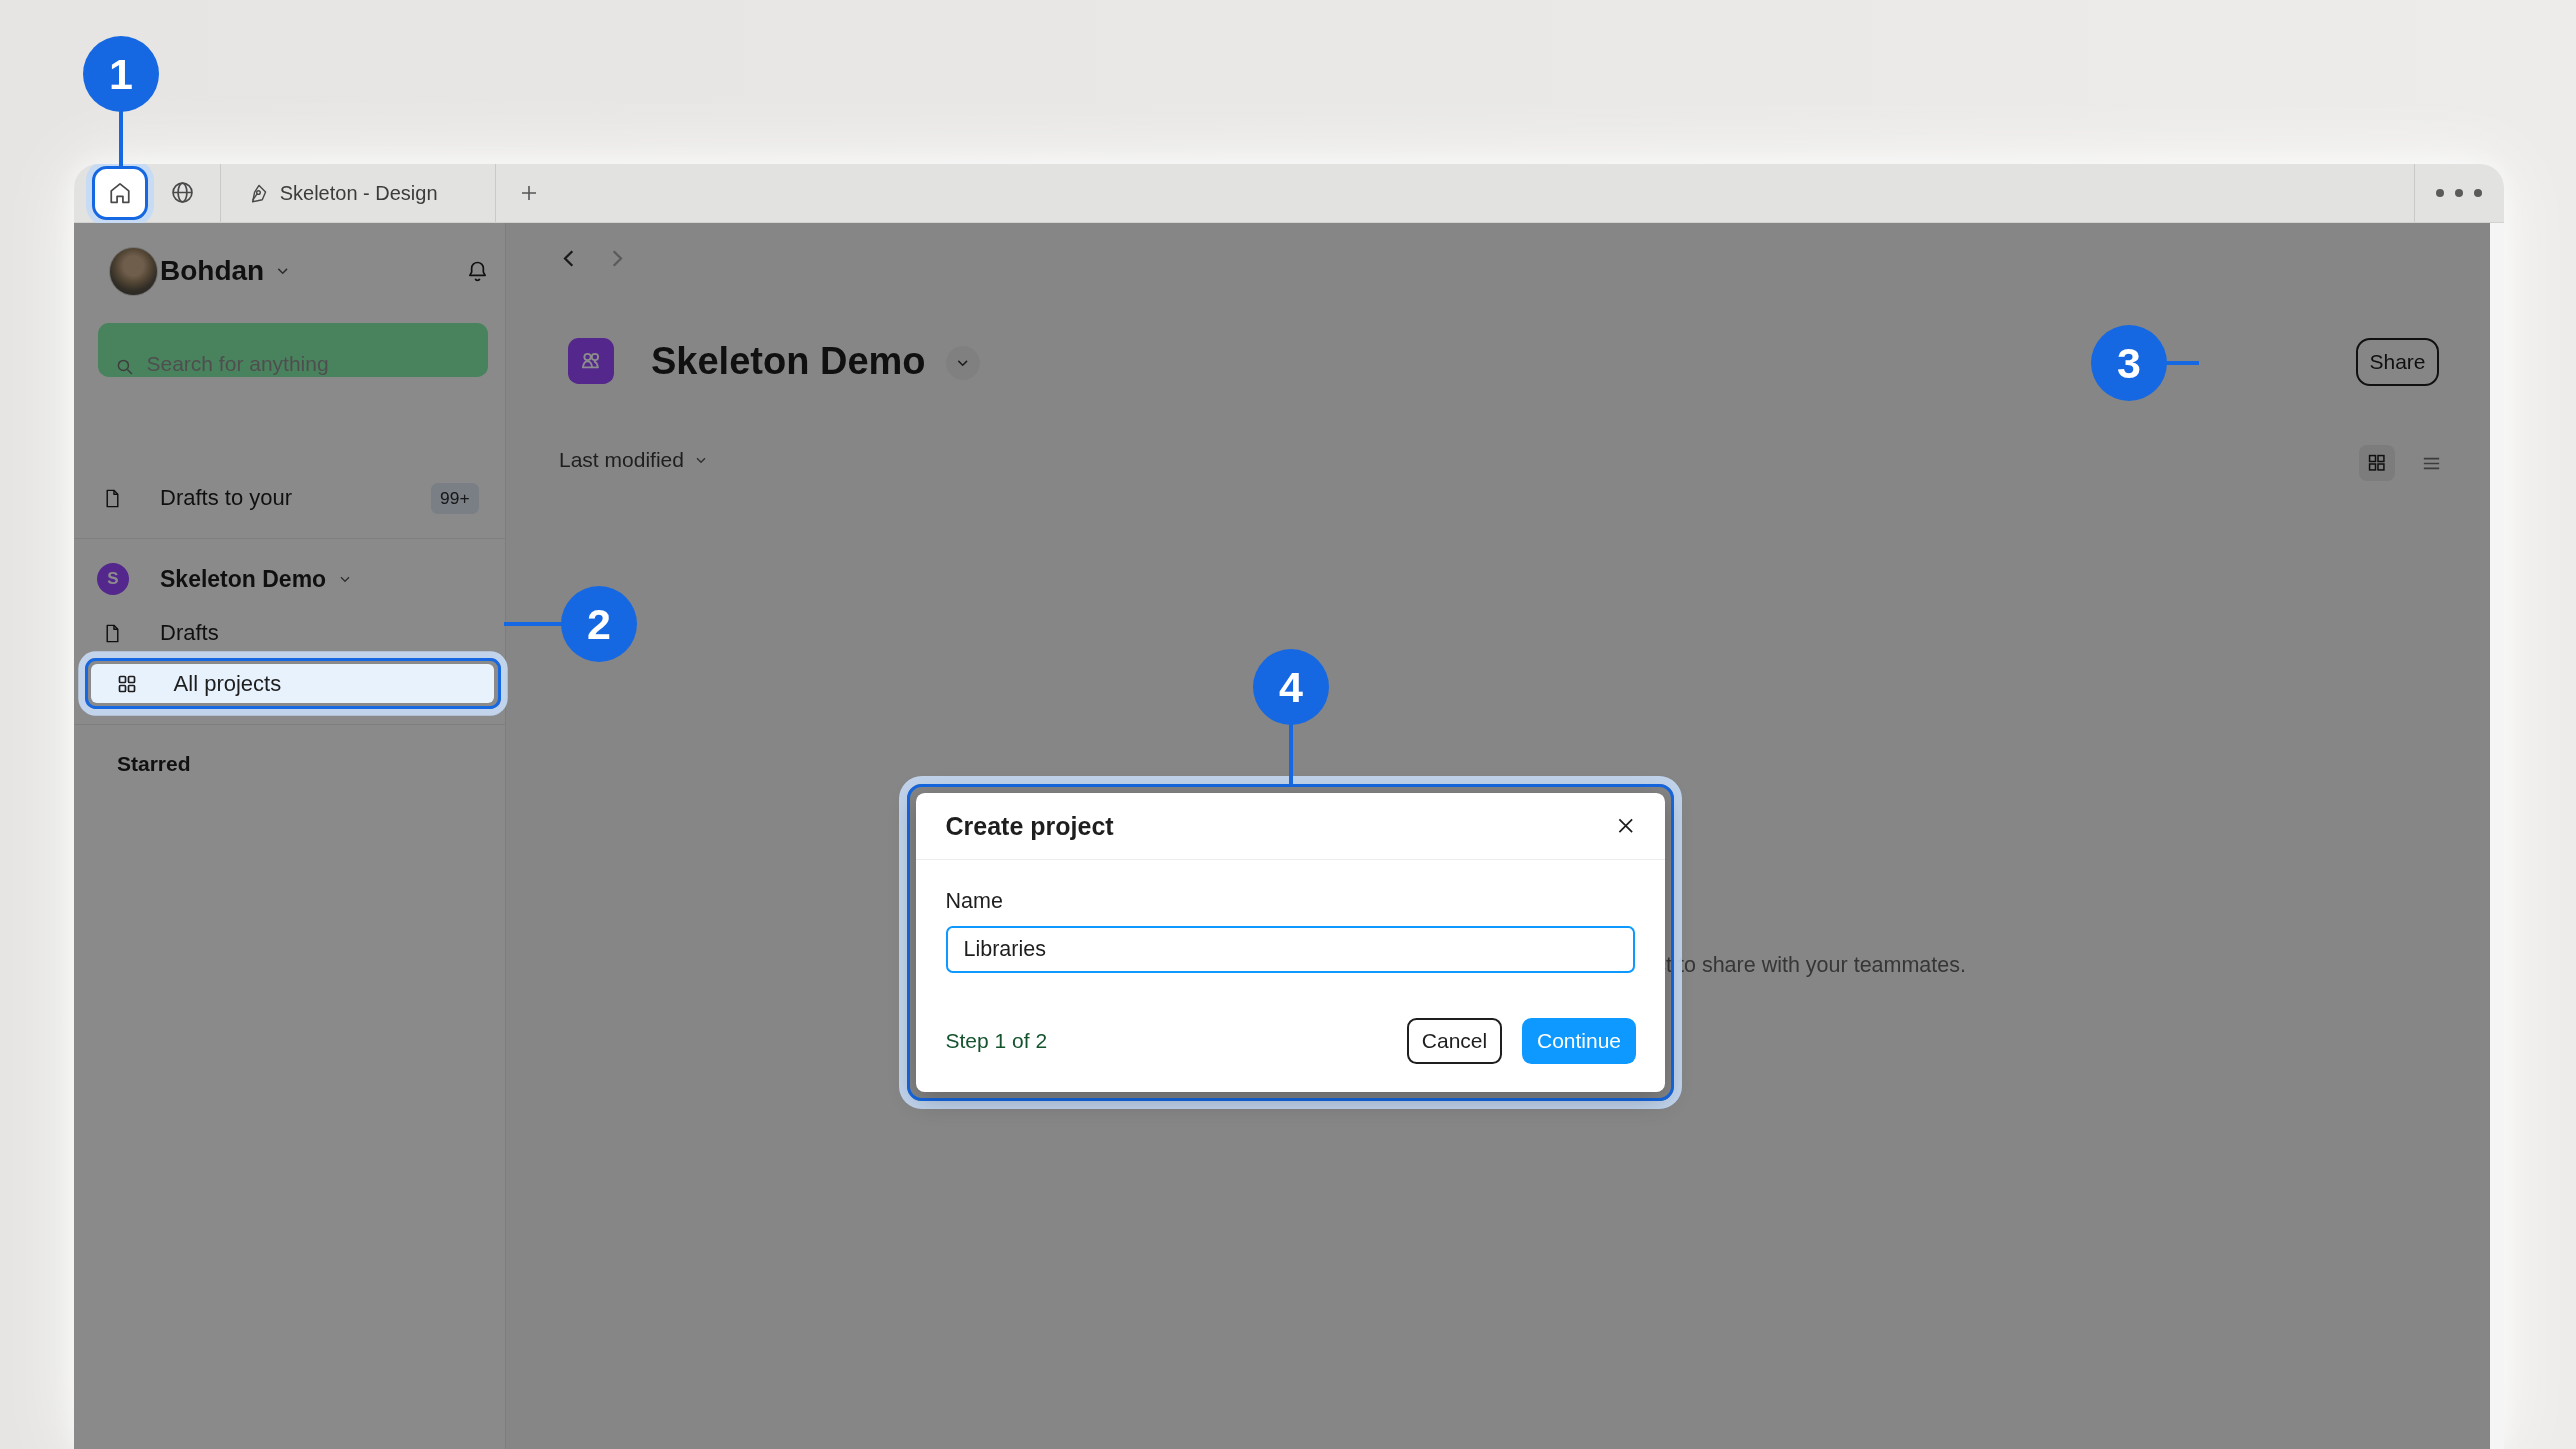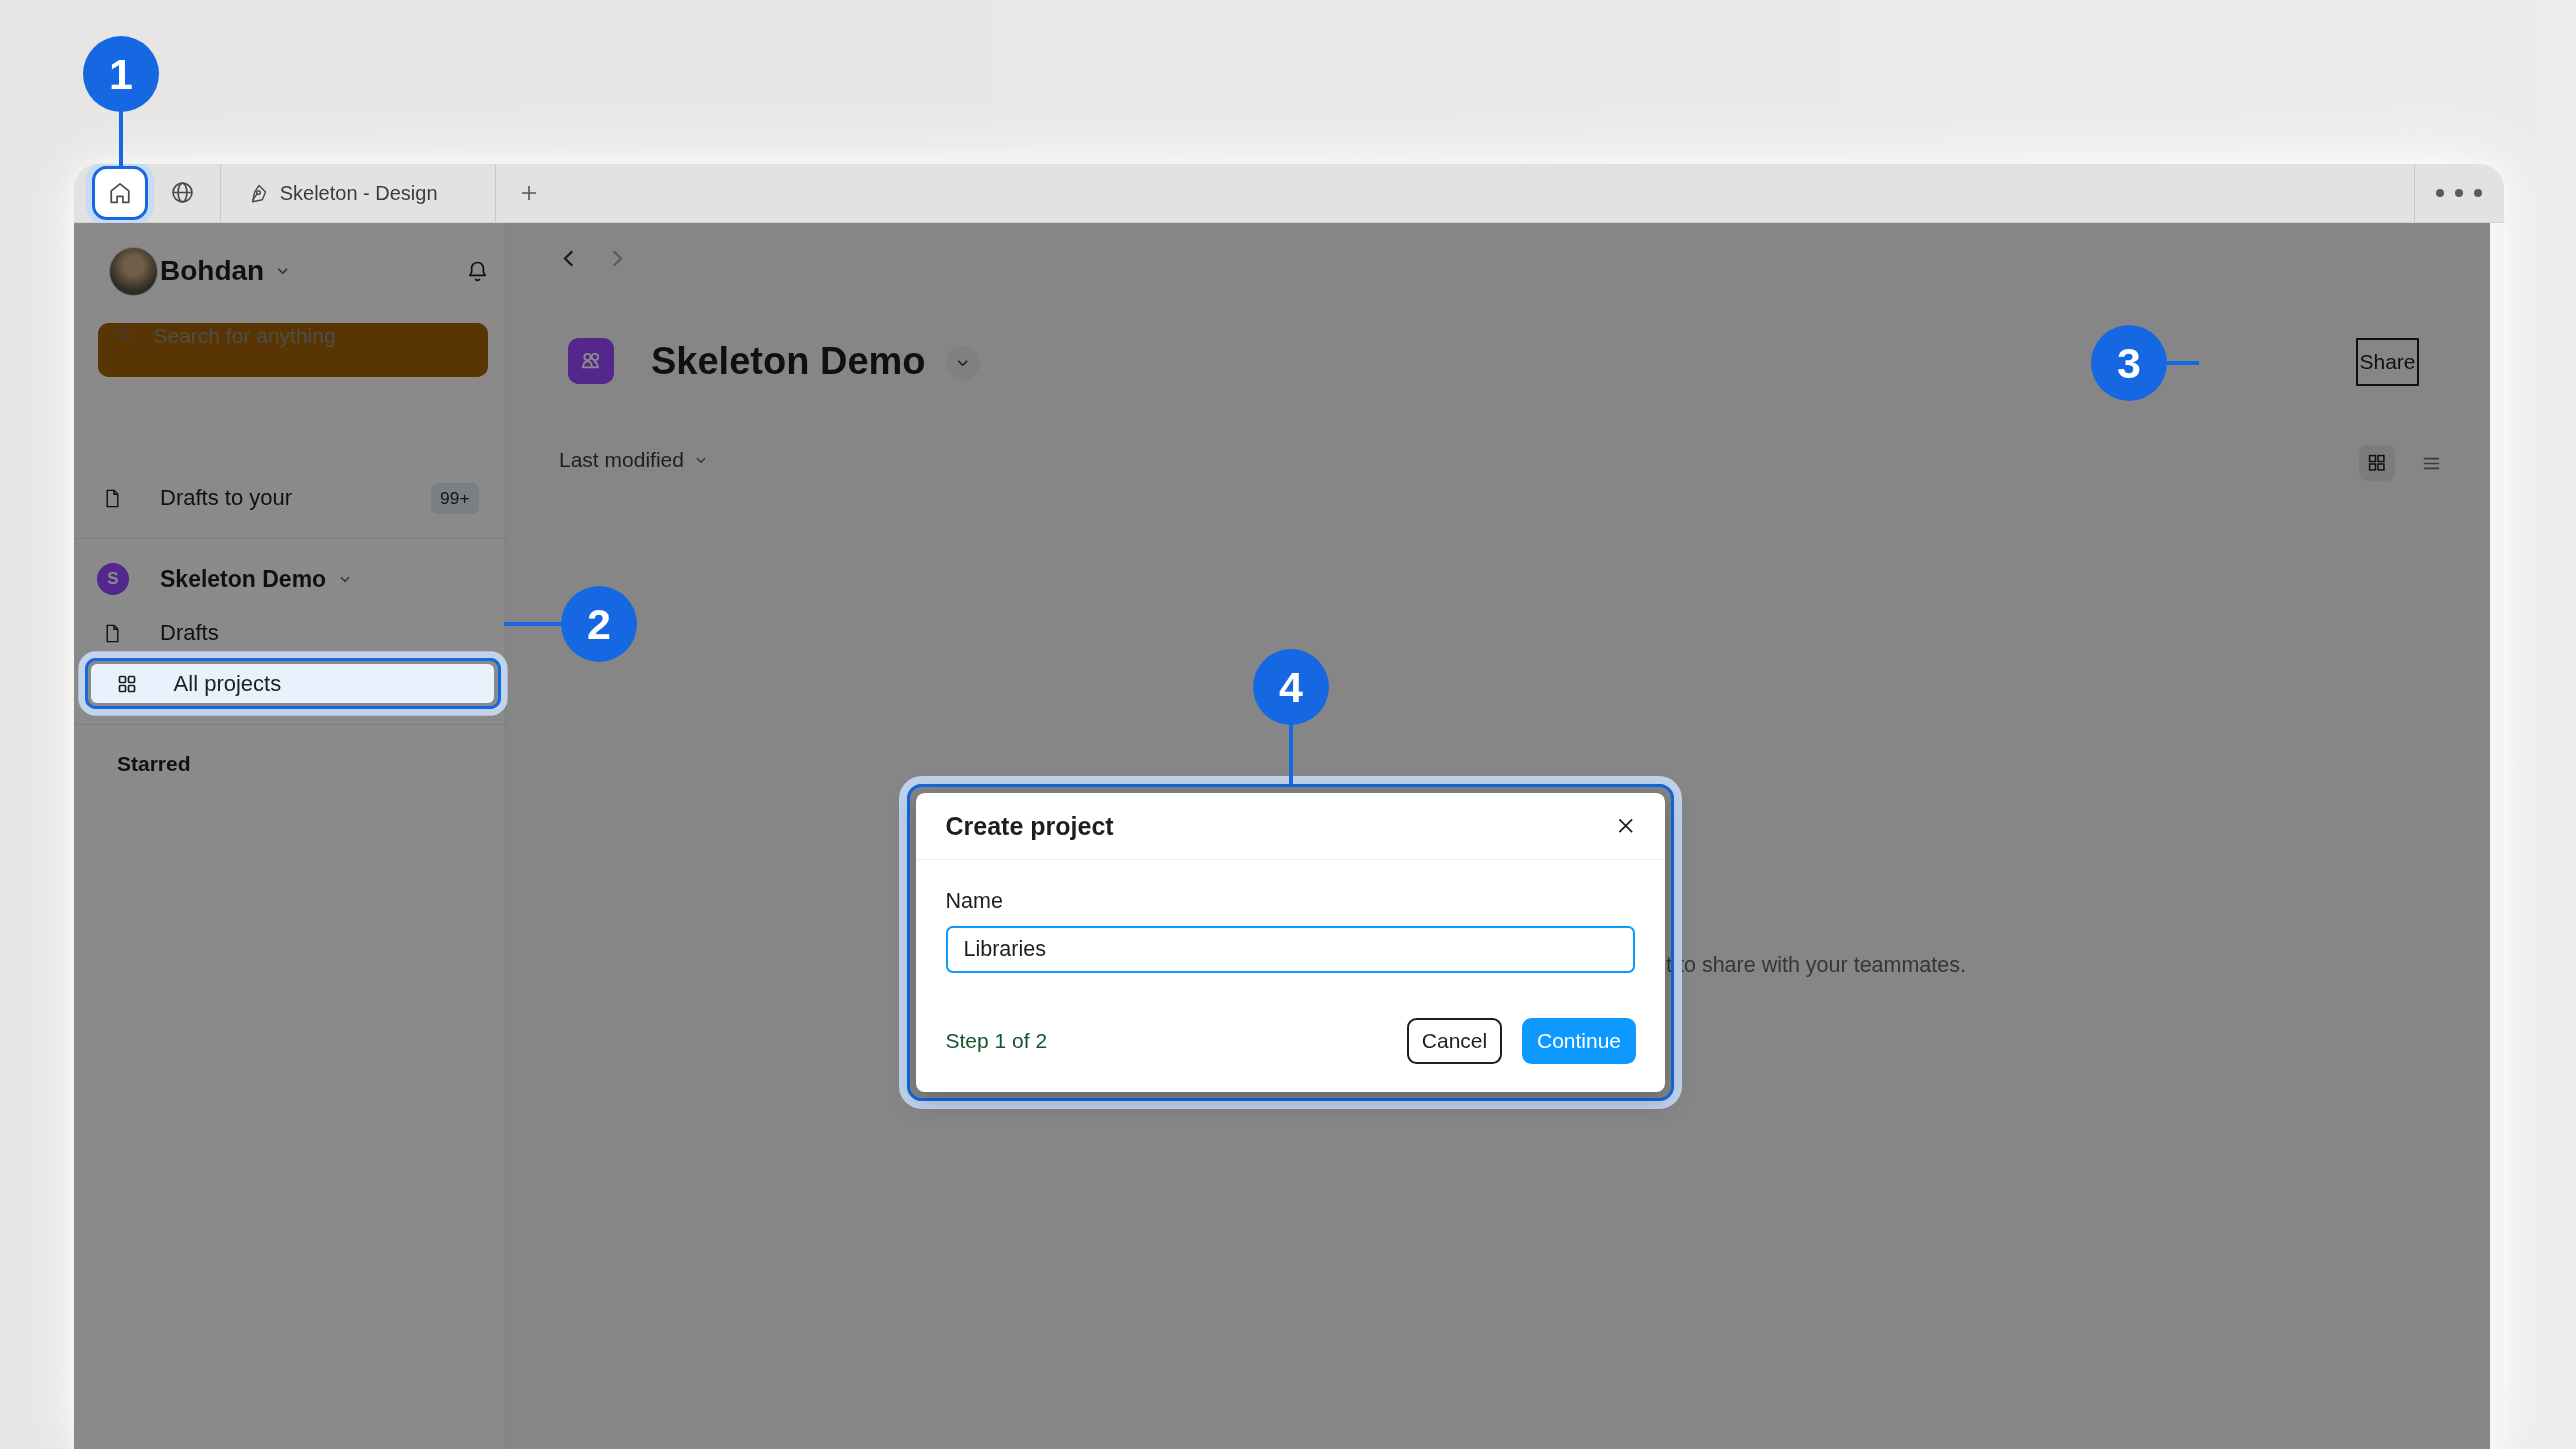--- a/index.html
+++ b/index.html
@@ -43,21 +43,21 @@
     position:absolute;left:35px;top:24px;width:47px;height:47px;border-radius:50%;
     background:radial-gradient(circle at 50% 38%,#cdab8d 0 26%,#97805f 45%,#5a5347 66%,#3b3a38 100%);
     border:0.7px solid #d0d0d0;
   }
   .user-row{position:absolute;left:86px;top:24px;height:47px;display:flex;align-items:center;gap:9.4px;}
   .user-name{font-size:28px;font-weight:600;color:#1e1e1e;}
   .bell{position:absolute;left:390px;top:35px;width:27px;height:27px;color:#1e1e1e;}
   .chev{color:#555;display:inline-flex;}
   .search-box{
     position:absolute;left:24px;top:100px;width:390px;height:54px;box-sizing:border-box;
-    background:#a16207;border-radius:10.7px;display:flex;align-items:flex-start;gap:16px;padding:0 16px;
+    background:#86efac;border-radius:10.7px;display:flex;align-items:flex-end;gap:9px;padding:0 16px;
   }
   .search-box svg{color:#6f6f6f;flex:none;}
   .search-input{border:none;background:transparent;outline:none;font-size:21px;color:#1e1e1e;width:100%;font-family:inherit;}
   .search-input::placeholder{color:#8f8f8f;}
   .side-row{position:absolute;left:0;width:432px;height:42px;display:flex;align-items:center;gap:0;cursor:pointer;}
   .side-row .ric{width:25.5px;height:25.5px;margin-left:25.5px;color:#1e1e1e;flex:none;display:flex;align-items:center;justify-content:center;}
   .side-row .rlabel{margin-left:35px;font-size:22px;color:#1e1e1e;white-space:nowrap;}
   .badge{
     position:absolute;right:27px;height:31px;padding:0 9.4px;border-radius:6.7px;background:#dde7f3;
     display:flex;align-items:center;font-size:17.4px;color:#2a2a2a;font-weight:500;
@@ -75,22 +75,22 @@
   .team-icon{
     position:absolute;left:62px;top:115px;width:46px;height:46px;border-radius:10.7px;background:#9747ff;
     color:#fff;display:flex;align-items:center;justify-content:center;
   }
   .page-title{position:absolute;left:145px;top:115px;height:46px;display:flex;align-items:center;font-size:38px;font-weight:700;color:#1e1e1e;}
   .title-chev{
     position:absolute;left:440px;top:123px;width:34px;height:34px;border-radius:50%;background:#e9e9e9;
     display:flex;align-items:center;justify-content:center;color:#333;cursor:pointer;
   }
   .share-btn{
-    position:absolute;left:1850px;top:115px;width:63px;height:48px;box-sizing:border-box;
-    border:2px solid #1e1e1e;border-radius:1px;background:transparent;
+    position:absolute;left:1850px;top:115px;width:83px;height:48px;box-sizing:border-box;
+    border:2px solid #1e1e1e;border-radius:14px;background:transparent;
     display:flex;align-items:center;justify-content:center;font-size:21px;color:#1e1e1e;cursor:pointer;
   }
   .sort-row{position:absolute;left:53px;top:225px;display:flex;align-items:center;gap:9.4px;font-size:21px;color:#3a3a3a;cursor:pointer;}
   .view-grid{
     position:absolute;left:1853px;top:222px;width:36px;height:36px;border-radius:8px;background:#e2e2e2;
     display:flex;align-items:center;justify-content:center;color:#1e1e1e;cursor:pointer;
   }
   .view-list{position:absolute;left:1907px;top:222px;width:36px;height:36px;display:flex;align-items:center;justify-content:center;color:#6d6d6d;cursor:pointer;}
   .empty-msg{
     position:absolute;left:0;top:730px;width:1460px;text-align:right;font-size:21.5px;color:#636363;white-space:nowrap;

